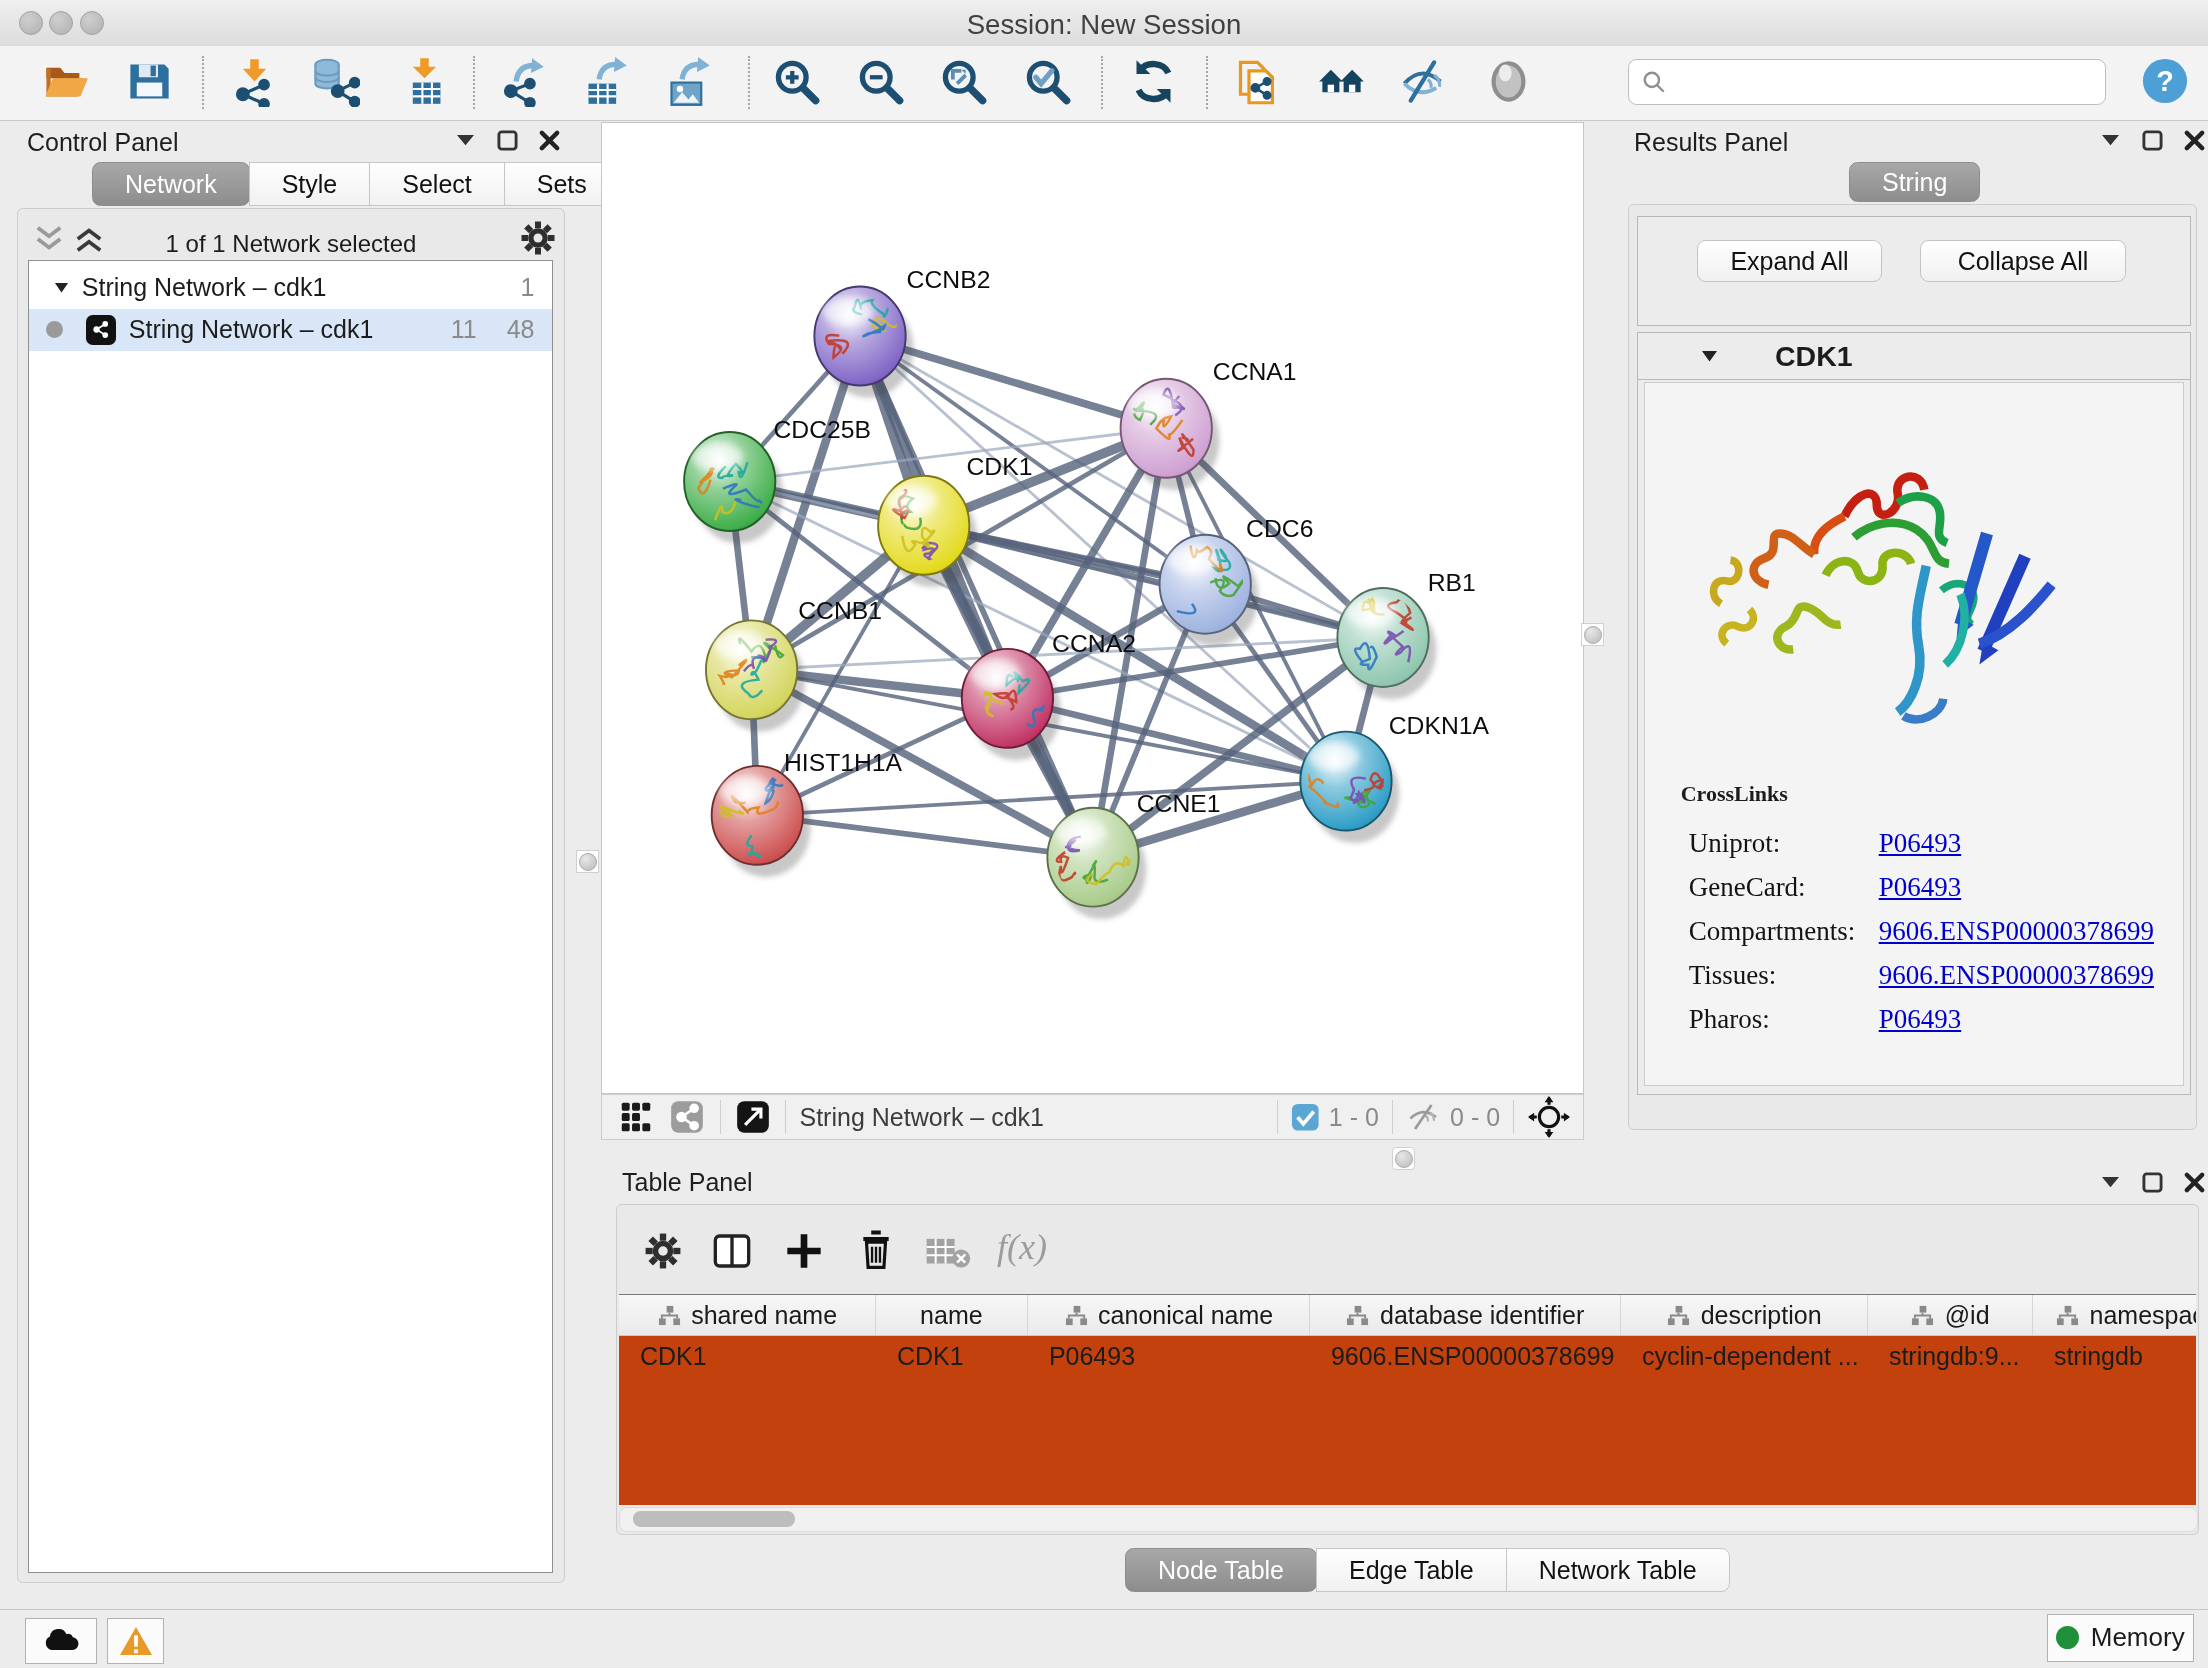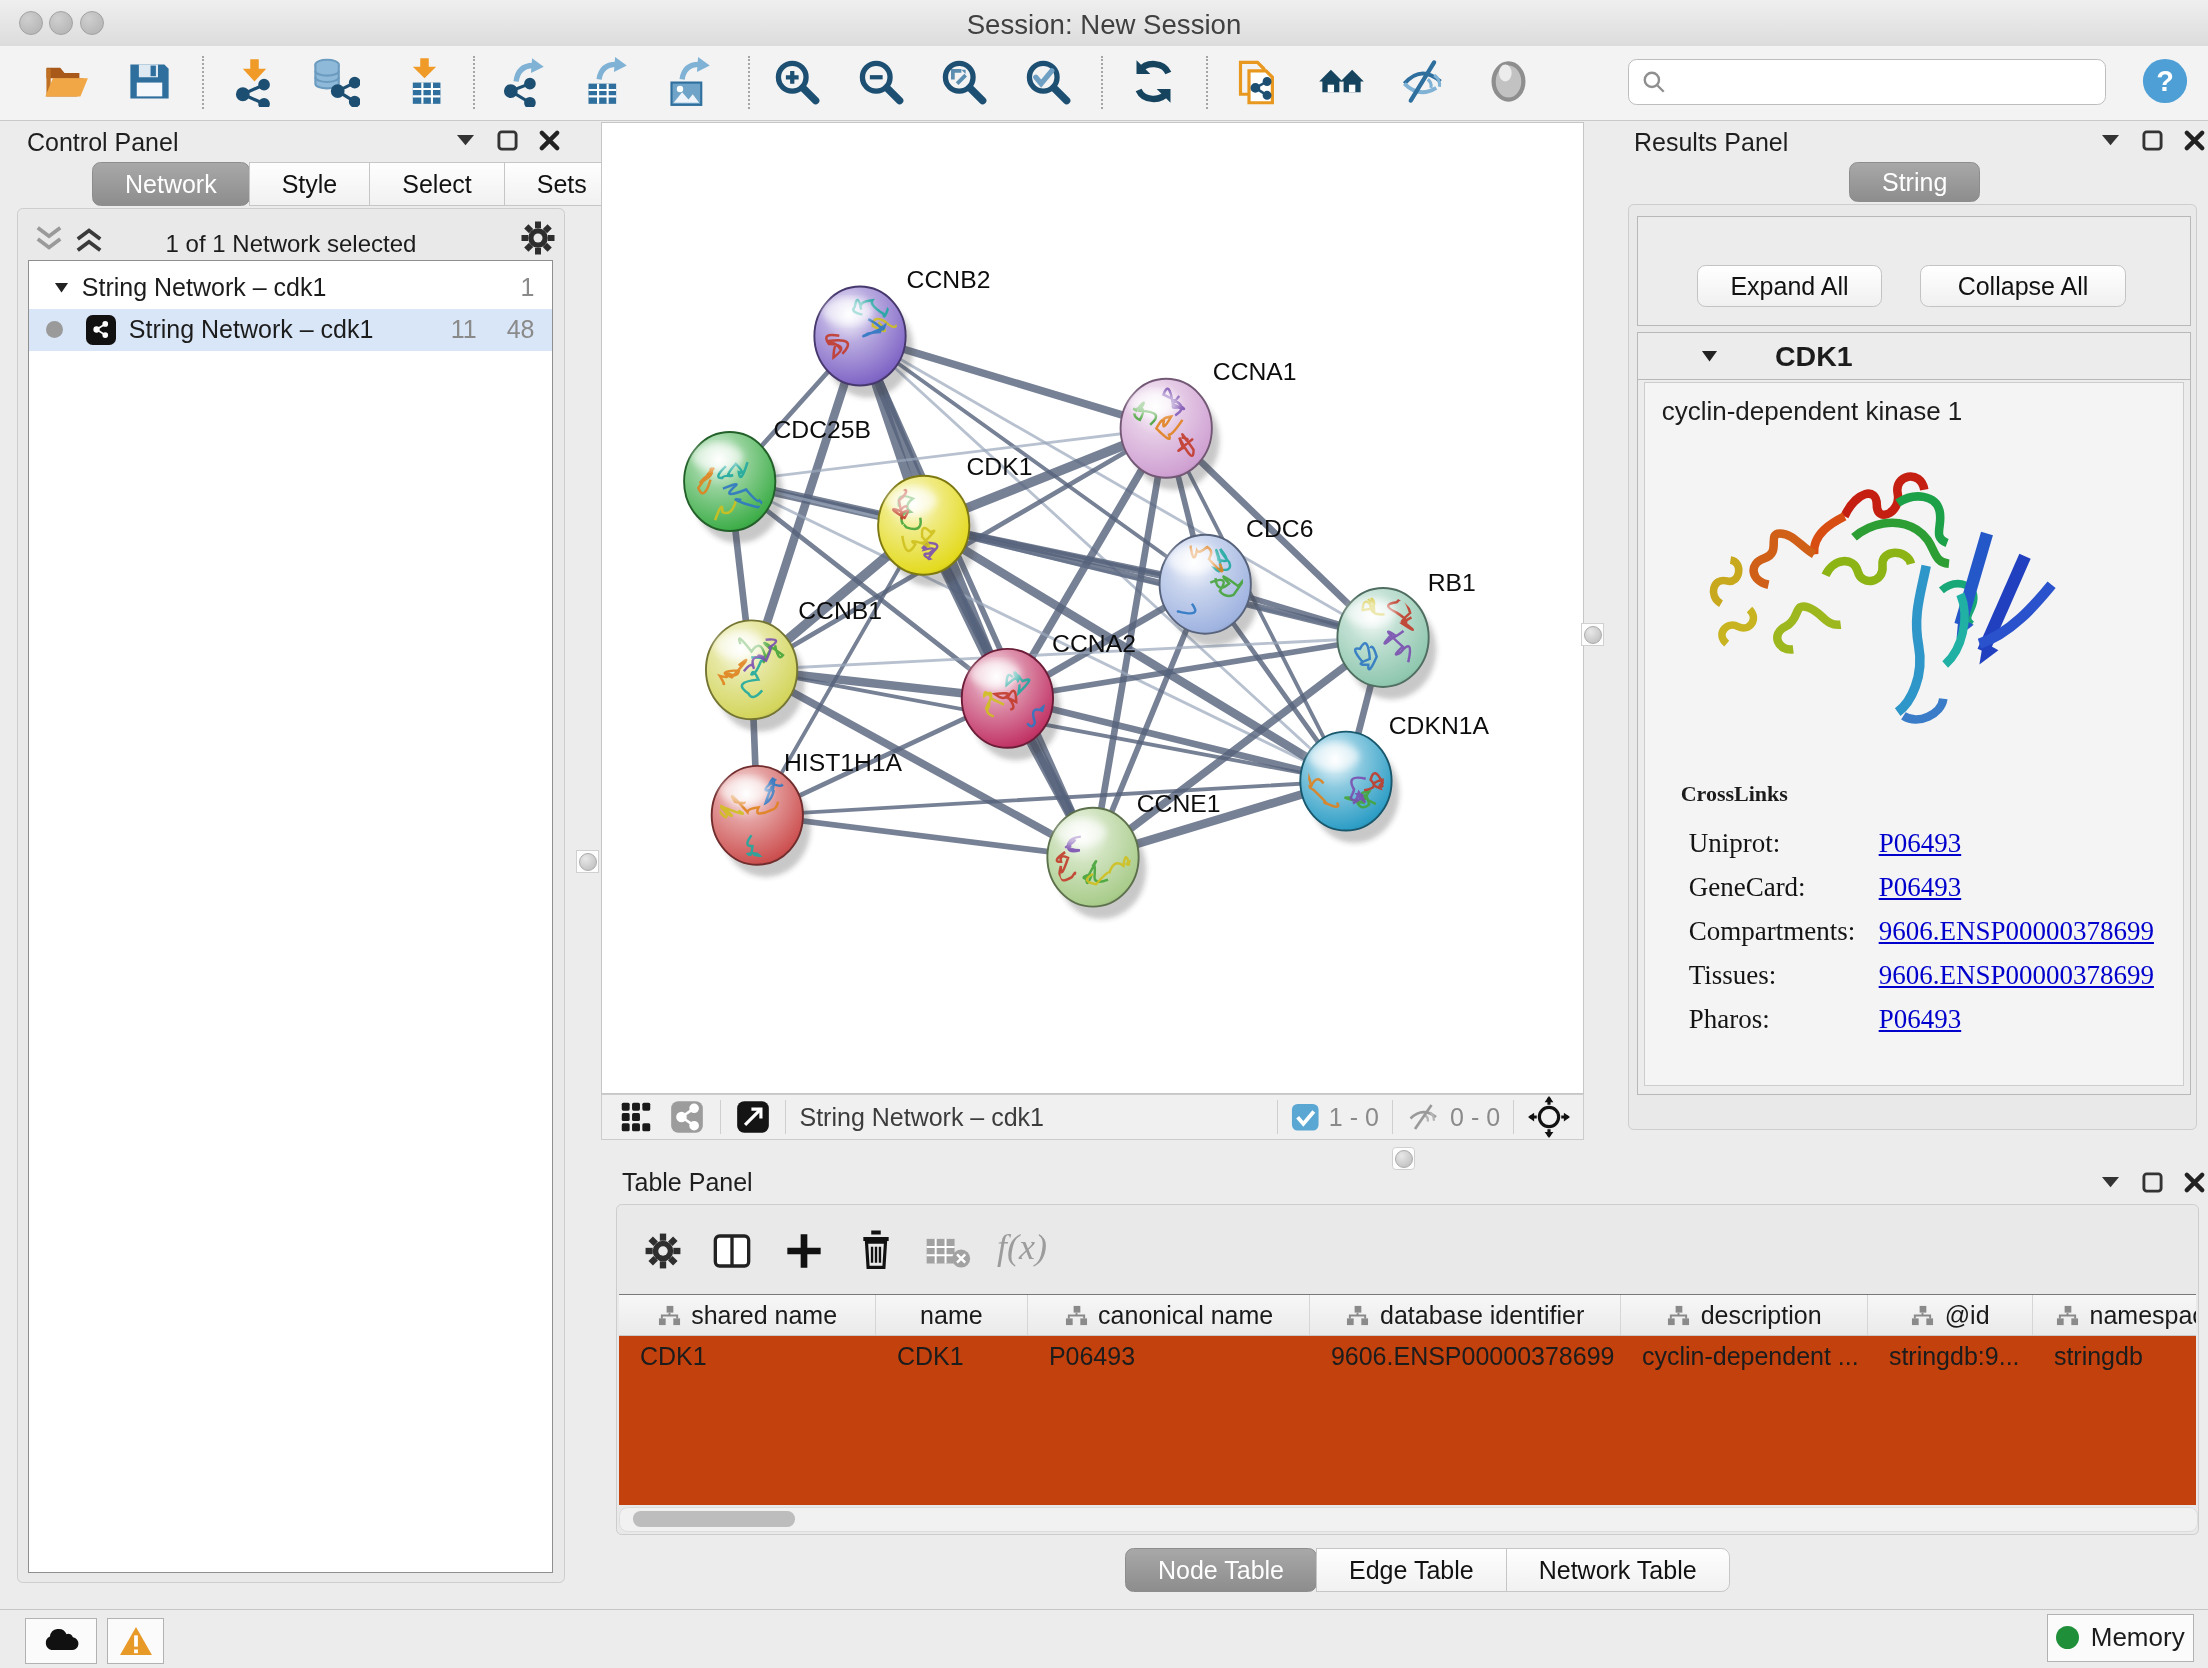--- a/index.html
+++ b/index.html
@@ -39,21 +39,21 @@
               align-items:center;justify-content:center;}
   
   .netview{left:601px;top:122px;width:983px;height:972px;background:#fff;border:1px solid #c6c6c6;box-sizing:border-box;}
   .netstatus{left:601px;top:1094px;width:983px;height:46px;background:#f0f0f0;border:1px solid #cccccc;
              box-sizing:border-box;display:flex;align-items:center;font-size:25px;color:#444;}
   .vsep{width:1px;height:34px;background:#cfcfcf;margin:0 13.3px;}
   .grip{width:21px;height:21px;background:#fdfdfd;border:1px solid #d0d0d0;display:flex;align-items:center;justify-content:center;}
   .gripdot{width:16px;height:16px;border-radius:50%;background:radial-gradient(circle at 35% 30%,#e8e8e8,#b9b9b9);border:1px solid #ababab;}
   
   .btn{background:linear-gradient(#ffffff,#f0f0f0);border:1px solid #c3c3c3;border-radius:8.6px;
-       font-size:25px;display:flex;align-items:center;justify-content:center;color:#111;margin-top:25px;}
+       font-size:25px;display:flex;align-items:center;justify-content:center;color:#111;}
   .serif{font-family:"Liberation Serif",serif;}
   .xlrow{display:flex;font-size:27px;height:44px;align-items:center;}
   .xlrow .lbl{width:190px;color:#141414;}
   .xlrow .val{color:#0000cd;text-decoration:underline;}
   
   .thead{display:flex;height:42px;background:linear-gradient(#f7f7f7,#eaeaea);border-top:1.9px solid #787878;
          border-bottom:1px solid #c9c9c9;box-sizing:border-box;}
   .thcell{display:flex;align-items:center;justify-content:center;gap:9.5px;font-size:25px;color:#1a1a1a;
           border-right:1px solid #d6d6d6;box-sizing:border-box;overflow:hidden;flex:0 0 auto;}
   .trow{display:flex;height:40px;}
@@ -656,21 +656,20 @@
         <div class="abs btn" style="left:282px;top:23px;width:204px;height:40px;">Collapse All</div>
       </div>
       <div class="abs" style="left:7.6px;top:127px;width:552px;height:761px;border:1px solid #b8b8b8;background:#ececec;">
         <div style="height:46px;display:flex;align-items:center;border-bottom:1px solid #b8b8b8;">
           <svg width="17" height="12.4" viewBox="0 0 18 13" style="margin:0 57px 0 63px;">
               <path d="M1 1h16L9 12z" fill="#222"></path>
             </svg>
           <span style="font-size:28.5px;font-weight:bold;">CDK1</span>
         </div>
         <div style="margin:1.9px 5.7px 5.7px 5.7px;background:#f4f4f4;border:1px solid #cdcdcd;height:702px;position:relative;">
-          <div style="font-size:26px;padding:13.3px 0 0 17px;">cyclin-dependent kinase 1</div>
           <svg class="abs" style="left:57px;top:59px;" width="380" height="314" viewBox="0 0 400 330">
             <path d="M150 78c12-26 34-32 34-12s26 8 22-12 24-26 28-4" stroke="#c41f10" stroke-width="9" fill="none"></path>
             <path d="M118 118c-2-22 20-34 32-40" stroke="#d84d12" stroke-width="9" fill="none"></path>
             <path d="M70 150c-18-4-22-22-4-28s2-26 16-26 22 14 36 22" stroke="#d06018" stroke-width="9" fill="none"></path>
             <path d="M20 170c-14-8-8-28 6-24s18-20 4-22" stroke="#c8a81c" stroke-width="8" fill="none"></path>
             <path d="M26 212c-12-10 0-24 12-18s22-8 12-18" stroke="#c8b420" stroke-width="8" fill="none"></path>
             <path d="M96 218c-16 2-24-16-8-24s8-26 24-20 18 20 34 18" stroke="#9cb81e" stroke-width="9" fill="none"></path>
             <path d="M130 140c8-18 30-20 34-4s28 12 26-6 26-18 30-2" stroke="#8cb414" stroke-width="9" fill="none"></path>
             <path d="M160 100c16-14 44-22 66-8s14 34 34 36" stroke="#2c9e34" stroke-width="9" fill="none"></path>
             <path d="M206 64c18-12 40-8 44 8s-8 28 8 34" stroke="#1ca048" stroke-width="9" fill="none"></path>

